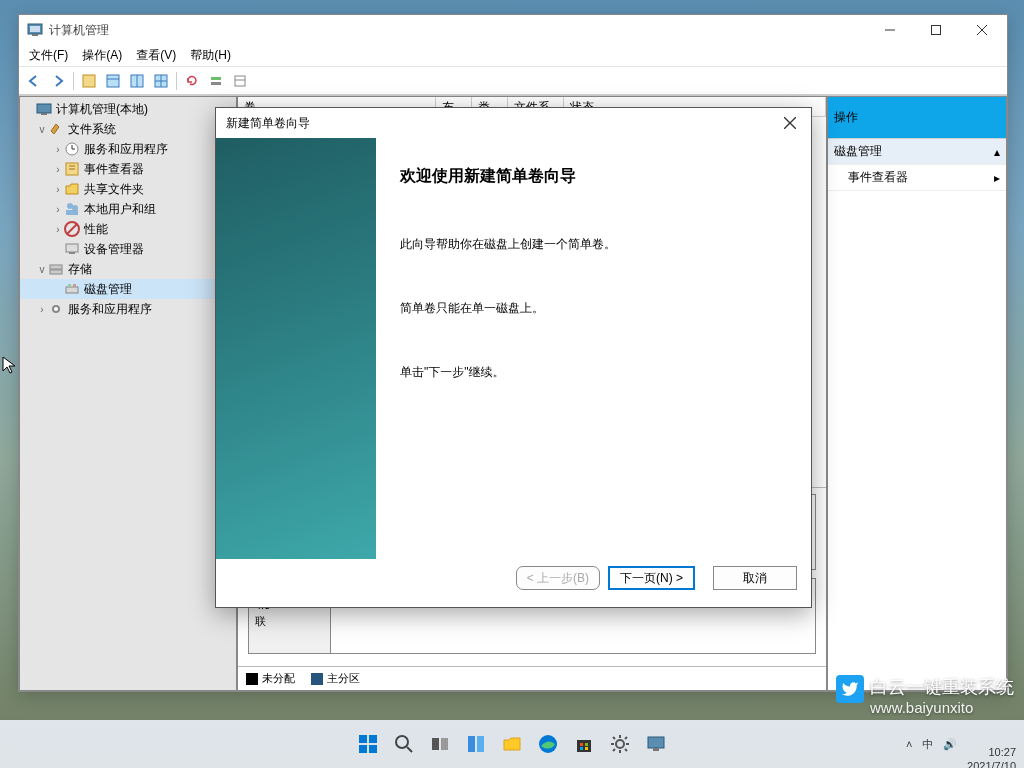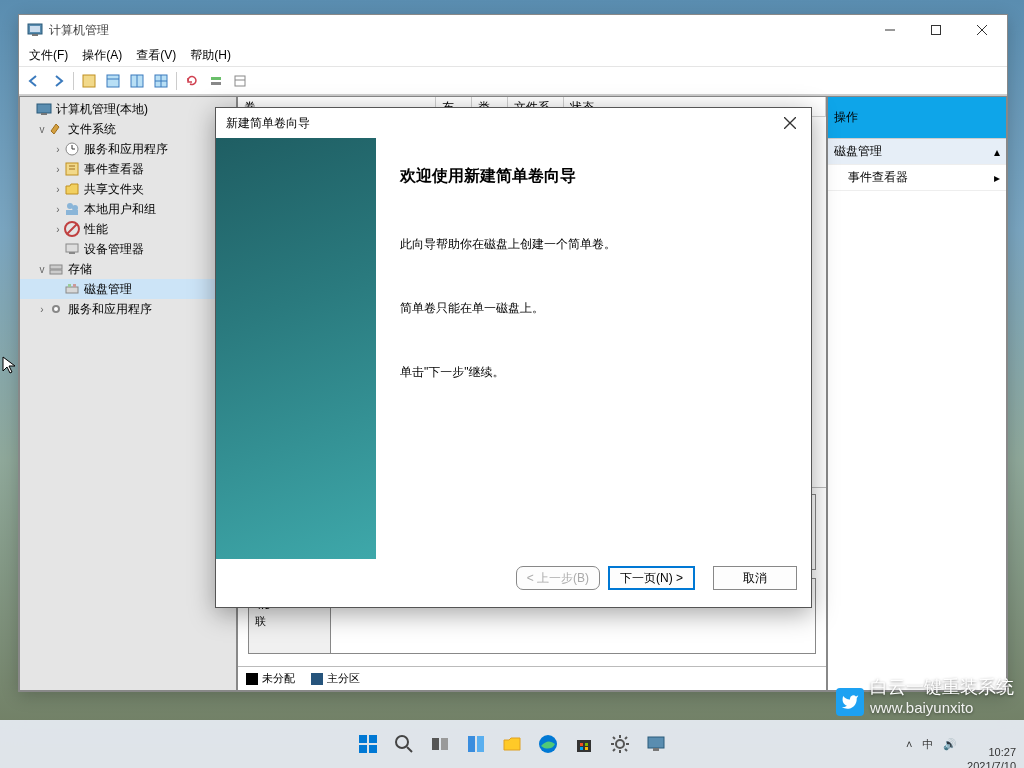--- a/index.html
+++ b/index.html
@@ -57,21 +57,21 @@
 .wiz-buttons { height:48px; border-top:0; display:flex; align-items:center; justify-content:flex-end; gap:8px; padding:0 14px 10px 0; }
 .wbtn { min-width:84px; height:24px; border:1px solid #888; background:#fdfdfd; font-size:12px; padding:0 10px; }
 .wbtn:disabled { color:#aaa;border-radius:7px; }
 .wbtn.default { border:2px solid #0078d4; }
 
 .taskbar { position:absolute; left:0; bottom:0; width:1024px; height:48px; background:rgba(235,240,248,0.9); backdrop-filter:blur(10px); display:flex; align-items:center; justify-content:center; }
 .taskbar .tray { position:absolute; right:8px; display:flex; align-items:center; gap:10px; font-size:11px; color:#333; }
 .taskbar .apps { display:flex; gap:8px; }
 .taskbar .apps .app { width:28px; height:28px; display:flex; align-items:center; justify-content:center; border-radius:3px; }
 
-.watermark { position:absolute; right:10px; bottom:52px; display:flex; align-items:flex-end; gap:6px; color:#fff; font-size:18px; font-weight:500; text-shadow:0 1px 3px rgba(0,0,0,0.5); }
+.watermark { position:absolute; right:10px; bottom:52px; display:flex; align-items:flex-start; gap:6px; color:#fff; font-size:18px; font-weight:500; text-shadow:0 1px 3px rgba(0,0,0,0.5); }
 .watermark .logo { width:28px; height:28px; background:#1da1f2; border-radius:4px; display:flex; align-items:center; justify-content:center; }
 
 svg { display:block; }
 </style>
 </head>
 <body>
 
 <div class="main-window">
   <div class="titlebar">
     <span class="app-icon">

